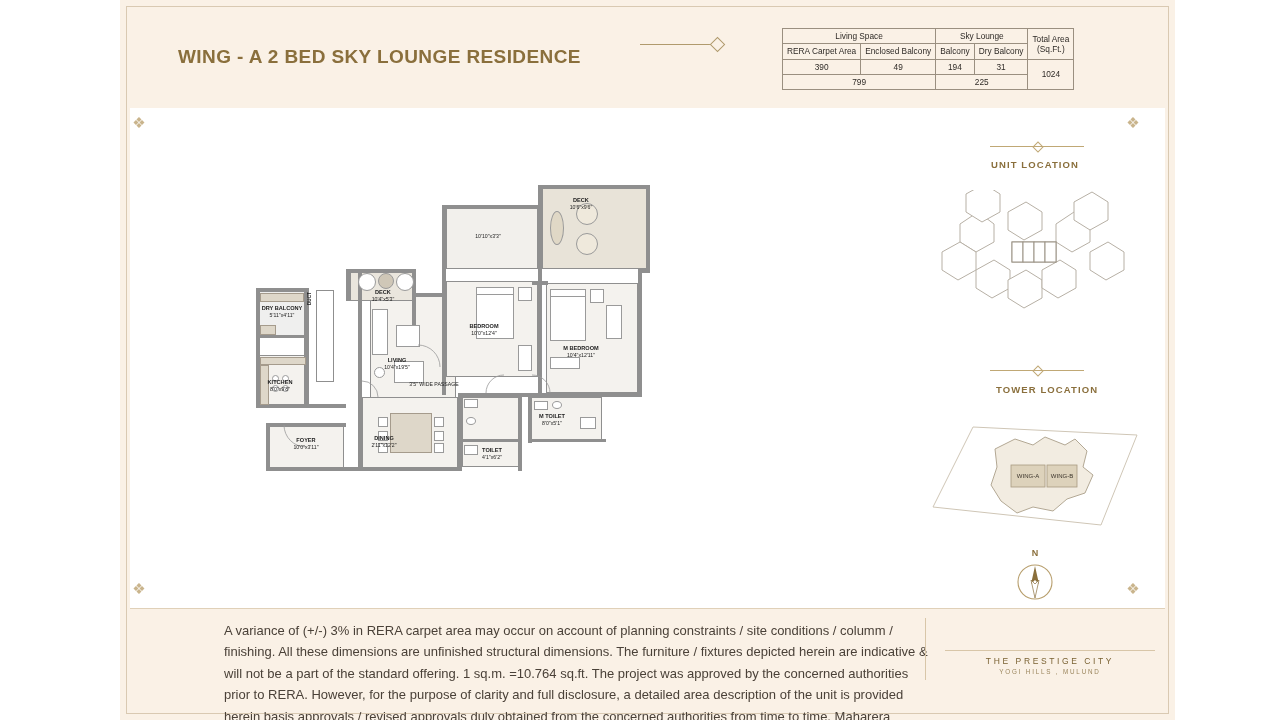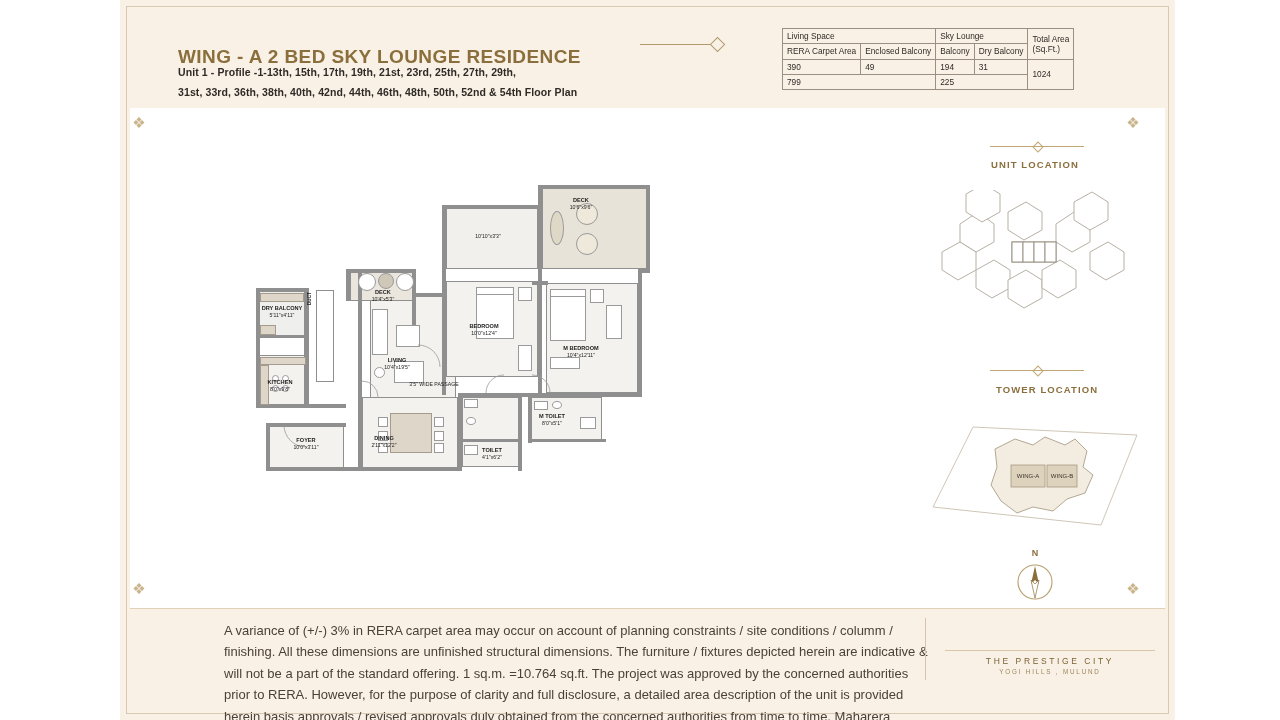--- a/index.html
+++ b/index.html
@@ -11,21 +11,21 @@
 
   
   .title{position:absolute;left:178px;top:46px;font-size:19px;font-weight:bold;color:#8a6f3c;letter-spacing:.4px;font-family:"Liberation Sans",sans-serif;}
   .title-rule{position:absolute;left:640px;top:44px;width:78px;height:1px;background:#b09a6d;}
   .title-diamond{position:absolute;left:712px;top:39px;width:9px;height:9px;border:1px solid #b09a6d;transform:rotate(45deg);background:#faf1e6;}
   .sub1{position:absolute;left:178px;top:66px;font-size:10.5px;font-weight:bold;color:#2e2a26;letter-spacing:.1px;}
   .sub2{position:absolute;left:178px;top:86px;font-size:10.5px;font-weight:bold;color:#2e2a26;letter-spacing:.1px;}
 
   
   .area-table{position:absolute;left:782px;top:28px;border-collapse:collapse;font-size:8.3px;color:#2e2a26;}
-  .area-table td,.area-table th{border:1px solid #9a8f80;padding:2px 4px;font-weight:normal;line-height:1.25;}
+  .area-table td,.area-table th{border:1px solid #9a8f80;padding:2px 4px;text-align:center;font-weight:normal;line-height:1.25;}
   .area-table .hdr{font-weight:normal;}
   .area-table .tot{font-size:8.3px;margin-top:38px;}
 
   
   .corner{position:absolute;width:22px;height:22px;color:#c9b48c;font-size:15px;line-height:22px;text-align:center;}
   .cn-tl{left:128px;top:112px;}
   .cn-tr{left:1122px;top:112px;}
   .cn-bl{left:128px;top:578px;}
   .cn-br{left:1122px;top:578px;}
 
@@ -64,22 +64,20 @@
 </head>
 <body>
 
 <div class="page">
   <div class="sheet"></div>
   <div class="outer-frame"></div>
 
   <div class="title">WING - A  2 BED SKY LOUNGE RESIDENCE</div>
   <div class="title-rule"></div>
   <div class="title-diamond"></div>
-  <div class="sub1">Unit 1 - Profile -1-13th, 15th, 17th, 19th, 21st, 23rd, 25th, 27th, 29th,</div>
-  <div class="sub2">31st, 33rd, 36th, 38th, 40th, 42nd, 44th, 46th, 48th, 50th, 52nd &amp; 54th Floor Plan</div>
 
   <table class="area-table">
     <tbody>
         <tr>
       <td class="hdr" colspan="2">Living Space</td>
       <td class="hdr" colspan="2">Sky Lounge</td>
       <td class="hdr" rowspan="2">
         <span>Total Area</span><br>
         <span>(Sq.Ft.)</span>
       </td>

